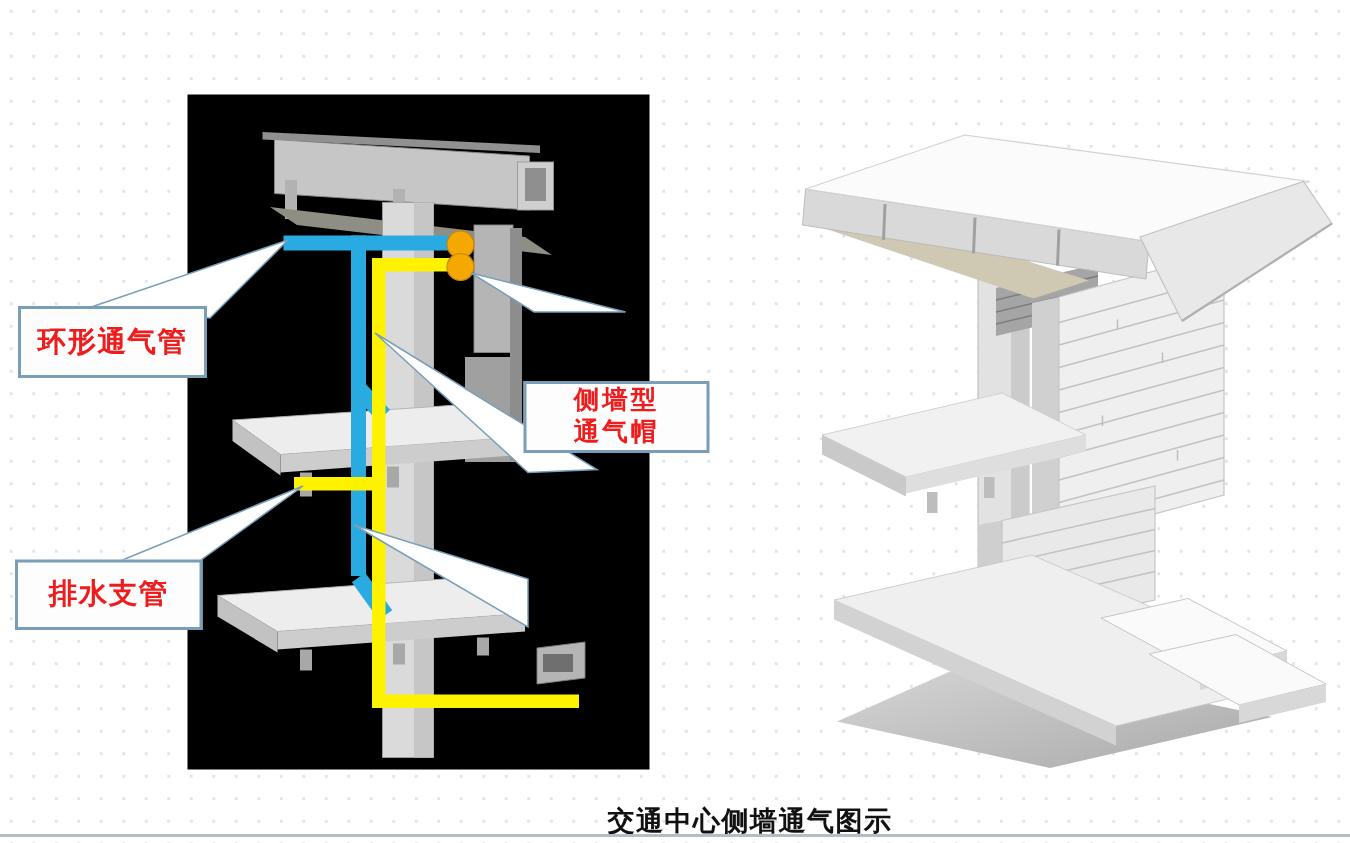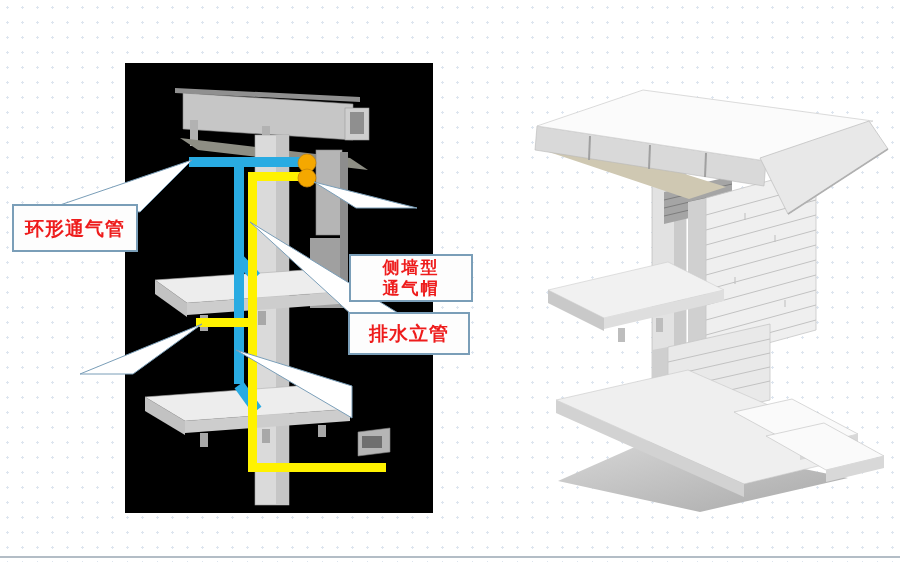--- a/index.html
+++ b/index.html
@@ -202,21 +202,22 @@
 
   <div class="callout" style="left:12px;top:204px;width:126px;height:48px;">
     <span>环形通气管</span>
   </div>
 
   <div class="callout two-line" style="left:349px;top:206px;width:124px;height:48px;">
     <span>侧墙型</span>
     <span>通气帽</span>
   </div>
 
-  <div class="callout" style="left:348px;top:312px;width:122px;height:43px;">
-    <span>排水立管</span>
+
+  <div class="callout" style="left:10px;top:373px;width:125px;height:47px;">
+    <span>排水支管</span>
   </div>
 
 
-
+  <div class="caption">交通中心侧墙通气图示</div>
 
   <div class="bottom-divider"></div>
 </div>
 
 </body></html>

